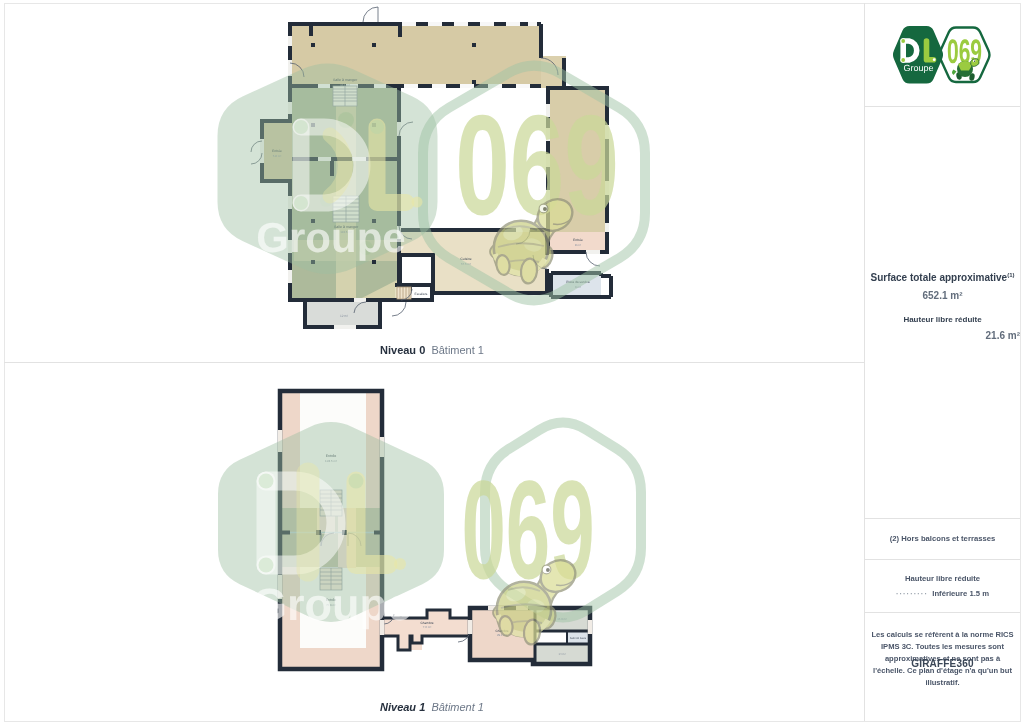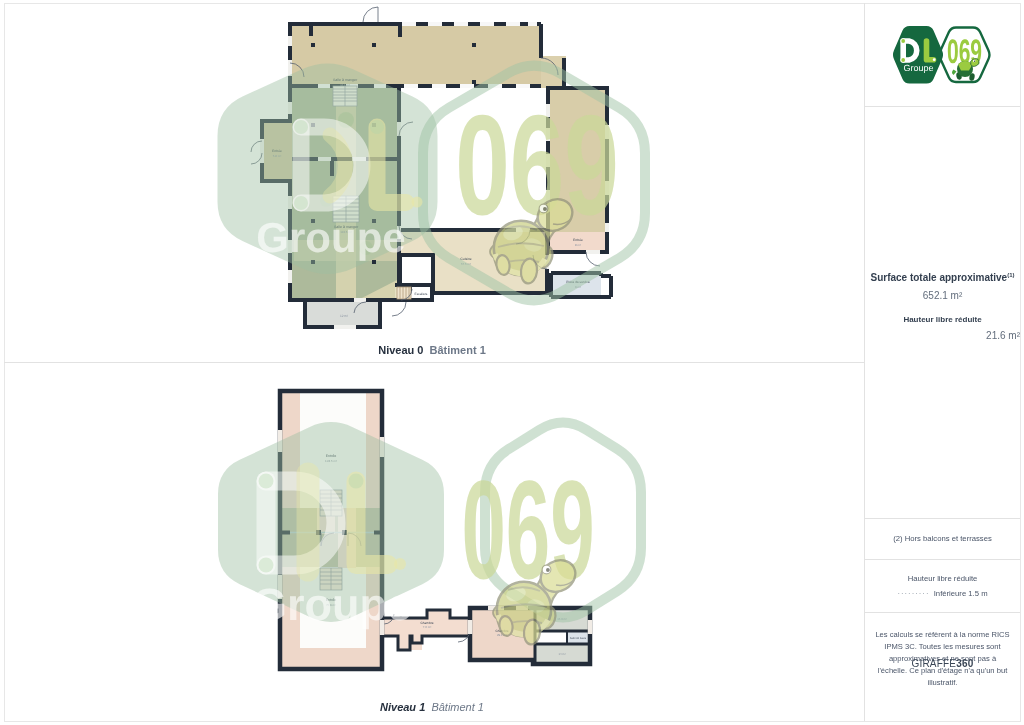--- a/index.html
+++ b/index.html
@@ -2,21 +2,21 @@
 <html><head>
 <meta charset="utf-8">
 <style>
   html,body{margin:0;padding:0;width:1024px;height:725px;background:#fff;
     font-family:"Liberation Sans", sans-serif;overflow:hidden;-webkit-font-smoothing:antialiased;}
   text{text-rendering:geometricPrecision;}
   .abs{position:absolute;}
   #stage{position:relative;width:1024px;height:725px;transform:translateZ(0);}
   .hline{position:absolute;height:1px;background:#e2e2e2;}
   .vline{position:absolute;width:1px;background:#e2e2e2;}
-  .sb{position:absolute;left:865px;width:155px;text-align:center;color:#3a4656;}
+  .sb{position:absolute;left:865px;width:155px;text-align:center;color:#3a4656;font-weight:bold;}
 </style>
 </head>
 <body>
 <div id="stage">
 
   <div class="abs" style="left:4px;top:3px;width:1015px;height:717px;border:1px solid #e7e7e7;"></div>
 
   <div class="vline" style="left:864px;top:3px;height:718px;"></div>
 
   <div class="hline" style="left:4px;top:362px;width:860px;"></div>
@@ -40,21 +40,21 @@
   <div class="sb" style="top:534px;font-size:7.7px;color:#4a5568;">(2) Hors balcons et terrasses</div>
 
   <div class="sb" style="top:574px;font-size:7.7px;color:#4a5568;">Hauteur libre réduite</div>
 
   <div class="sb" style="top:589px;font-size:7.7px;color:#4a5568;"><span style="letter-spacing:1px;color:#9aa3ad;">·········</span>&nbsp;&nbsp;Inférieure 1.5 m</div>
 
   <div class="sb" style="top:629px;font-size:7.6px;line-height:12px;color:#4a5568;padding:0 4px;width:147px;">Les calculs se réfèrent à la norme RICS<br>IPMS 3C. Toutes les mesures sont<br>approximatives et ne sont pas à<br>l'échelle. Ce plan d'étage n'a qu'un but<br>illustratif.</div>
 
   <div class="sb" style="top:658px;font-size:10px;color:#3a4656;letter-spacing:0.2px;">GIRAFFE<b>360</b></div>
 
-  <div class="abs" style="left:0;top:344px;width:864px;text-align:center;font-size:11px;color:#6d7888;font-weight:bold;"><b style="color:#26303e;">Niveau 0</b>&nbsp;&nbsp;Bâtiment 1</div>
+  <div class="abs" style="left:0;top:344px;width:864px;text-align:center;font-size:11px;color:#6d7888;"><b style="color:#26303e;">Niveau 0</b>&nbsp;&nbsp;Bâtiment 1</div>
 
   <div class="abs" style="left:0;top:701px;width:864px;text-align:center;font-size:11px;color:#6d7888;font-style:italic;"><b style="color:#26303e;">Niveau 1</b>&nbsp;&nbsp;Bâtiment 1</div>
 
   <svg class="abs" style="left:0;top:0;" width="864" height="362" viewBox="0 0 864 362">
 
     <rect x="292" y="24" width="249" height="62" fill="#d6caa5"></rect>
 
     <rect x="541" y="56" width="25" height="32" fill="#dbd0ad"></rect>
 
     <rect x="548" y="88" width="59" height="144" fill="#d8cda9"></rect>

